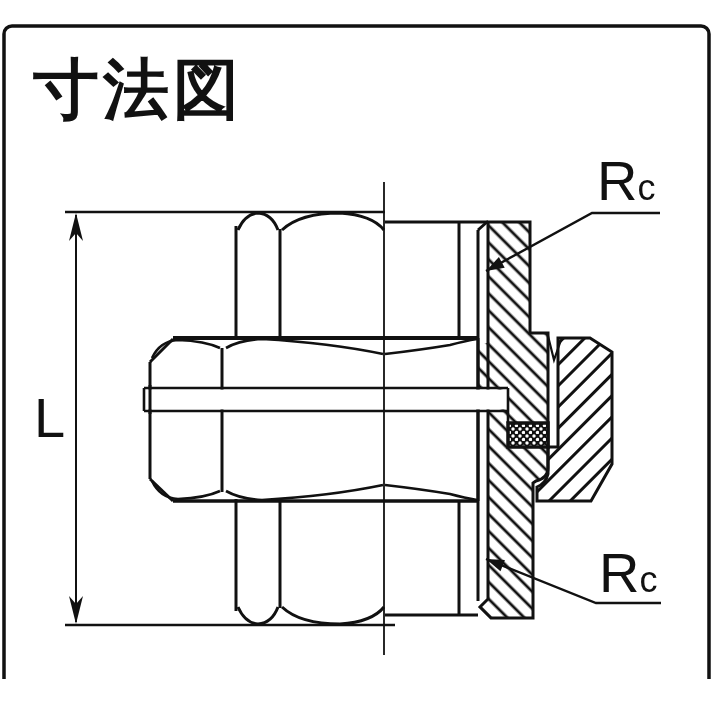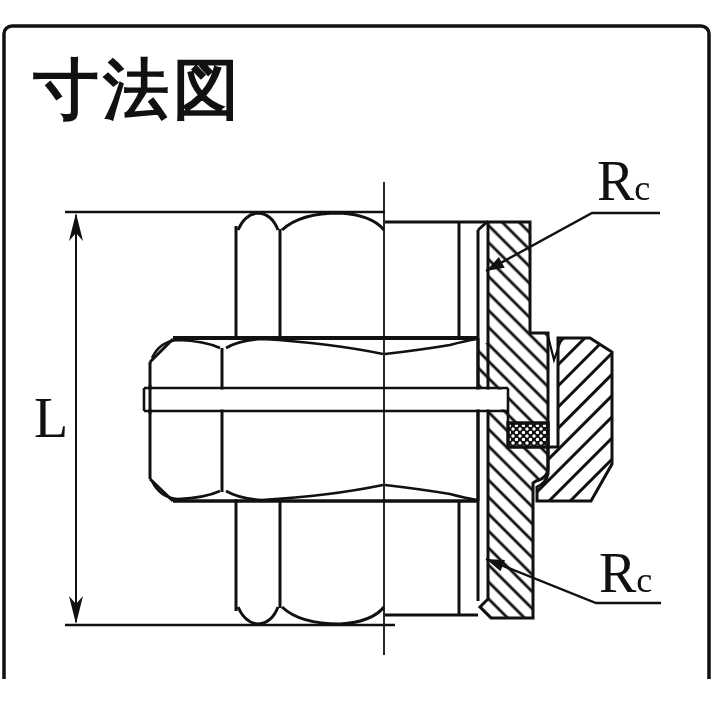--- a/index.html
+++ b/index.html
@@ -1,17 +1,17 @@
 <!DOCTYPE html>
 <html><head>
 <meta charset="utf-8">
 <style>
   html,body{margin:0;padding:0;background:#ffffff;}
   .stage{position:relative;width:713px;height:679px;background:#ffffff;overflow:hidden;
-         font-family:Liberation Serif, serif;}
+         font-family:Liberation Sans, sans-serif;}
   svg{position:absolute;left:0;top:0;}
   text{fill:#111;}
 </style>
 </head>
 <body>
 
 <div class="stage">
 <svg width="713" height="713" viewBox="0 0 713 713">
   <defs>
     <pattern id="hatchA" patternUnits="userSpaceOnUse" width="12" height="12" patternTransform="rotate(-45)">

